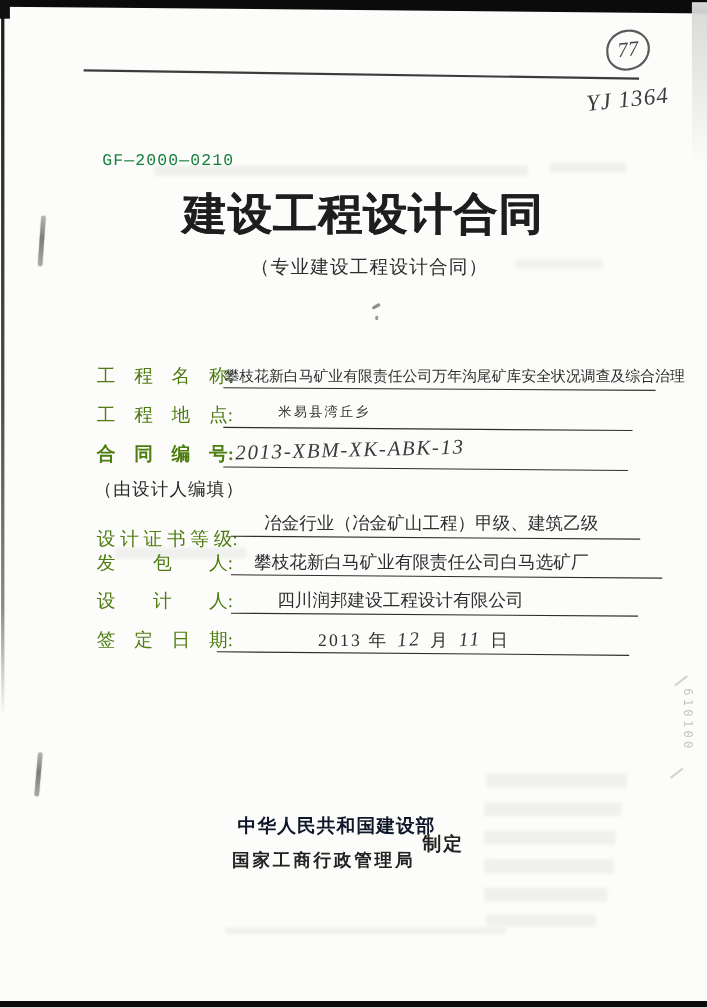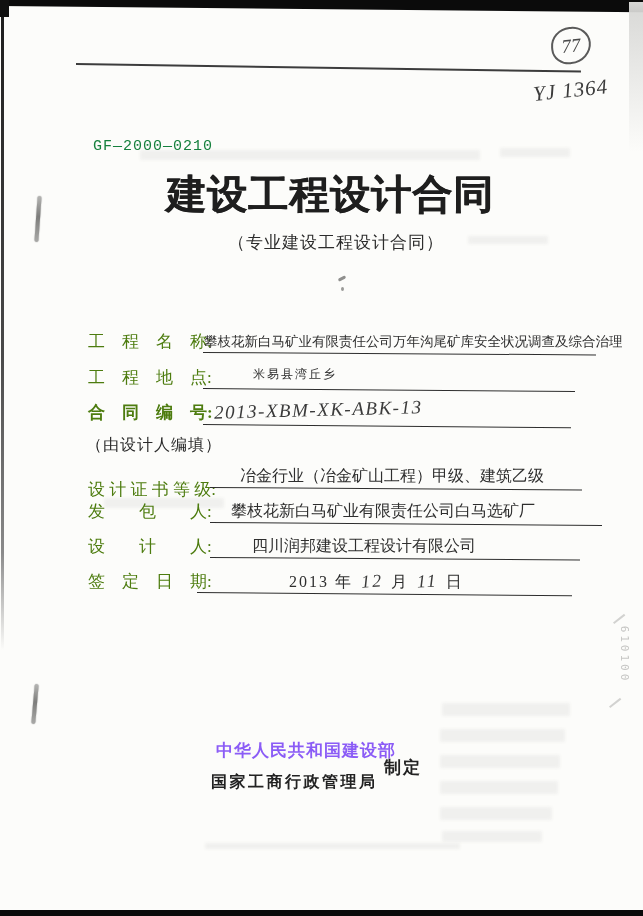--- a/index.html
+++ b/index.html
@@ -41,21 +41,21 @@
     transform:rotate(-28deg);border-radius:2px;}
   .ink-mark2{position:absolute;left:341px;top:287px;width:3px;height:4px;background:#9a9a98;border-radius:50%;}
   
   .flabel{position:absolute;left:88px;font-size:17px;color:#4d7c0f;white-space:nowrap;}
   .fnote{position:absolute;left:86px;top:435px;font-size:16px;color:#2a2a2a;letter-spacing:1px;}
   .uline{position:absolute;height:0;border-bottom:1.5px solid #2e2e2e;transform-origin:left center;}
   .fvalue{position:absolute;font-size:16px;color:#2e2e2e;white-space:nowrap;}
   .hw{font-style:italic;color:#3b3b3b;display:inline-block;}
   .hw-line{font-size:19px;letter-spacing:1.5px;transform:rotate(-1.5deg);}
   
-  .foot1{position:absolute;left:216px;top:739px;font-size:17px;font-weight:600;letter-spacing:1px;color:#8b5cf6;}
+  .foot1{position:absolute;left:216px;top:739px;font-size:17px;font-weight:600;letter-spacing:1px;color:#0f172a;}
   .foot2{position:absolute;left:211px;top:772px;font-size:16px;font-weight:600;letter-spacing:2.5px;color:#222;}
   .foot-enact{position:absolute;left:384px;top:756px;font-size:17px;font-weight:600;letter-spacing:2px;color:#222;}
   
   .ghost{position:absolute;background:#f0f0ee;filter:blur(1.5px);border-radius:2px;}
   .side-num{position:absolute;left:596px;top:648px;font-size:11px;color:#c6c6c4;
     letter-spacing:3px;transform:rotate(90deg);transform-origin:center;
     font-family:"DejaVu Sans Mono",monospace;}
   .side-tick{position:absolute;width:14px;height:1.5px;background:#d2d2d0;}
 </style>
 </head>

